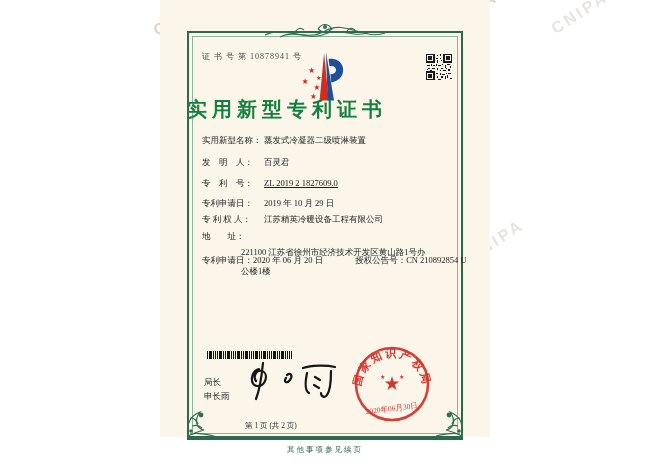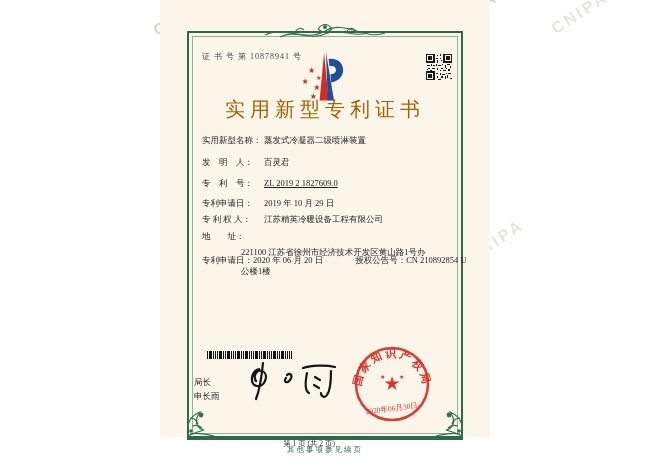--- a/index.html
+++ b/index.html
@@ -4,39 +4,39 @@
 <style>
   html,body{margin:0;padding:0;background:#ffffff;}
   .stage{position:relative;width:650px;height:467px;overflow:hidden;background:#ffffff;
          font-family:"Liberation Serif","DejaVu Serif",serif;}
   .page{position:absolute;left:160px;top:0;width:330px;height:437px;background:#fbf5ea;}
   .frame{position:absolute;left:27px;top:31px;width:276px;height:409px;
          border:2px solid #2c6a4b;border-bottom-width:4px;box-sizing:border-box;}
   .frame::before{content:"";position:absolute;left:3px;top:3px;right:3px;bottom:2px;
          border:1px solid #8fb39e;}
   .cert-no{position:absolute;left:42px;top:51px;font-size:8px;color:#4a4a4a;letter-spacing:1px;white-space:nowrap;}
-  .title{position:absolute;left:27px;top:96px;width:276px;text-align:center;
-         font-size:20px;font-weight:normal;color:#a16207;letter-spacing:5px;white-space:nowrap;}
+  .title{position:absolute;left:27px;top:96px;width:276px;text-align:left;
+         font-size:20px;font-weight:bold;color:#15803d;letter-spacing:5px;white-space:nowrap;}
   .row{position:absolute;left:42px;font-size:8.5px;color:#1d1d1d;white-space:nowrap;}
   .row .lab{display:inline-block;width:62px;}
   .row.addr{white-space:normal;width:254px;}
   .row.addr .val{display:inline-block;vertical-align:top;width:188px;white-space:normal;line-height:19px;margin-left:39px;}
   .row.two{display:flex;width:254px;}
   .row.two .pair2{margin-left:32px;}
   .paras{position:absolute;left:42px;top:272px;width:254px;font-size:8.5px;line-height:11.5px;
          color:#1d1d1d;text-align:justify;}
   .paras p{margin:0 0 4px 0;text-indent:2em;}
   .barcode{position:absolute;left:47px;top:351px;width:85px;height:8px;
      background:
        repeating-linear-gradient(90deg,#151515 0,#151515 1px,transparent 1px,transparent 2px),
        repeating-linear-gradient(90deg,transparent 0,transparent 3px,#151515 3px,#151515 5px,transparent 5px,transparent 9px);}
-  .signer{position:absolute;left:34px;top:375px;font-size:8.5px;color:#1d1d1d;line-height:14px;}
+  .signer{position:absolute;left:44px;top:375px;font-size:8.5px;color:#1d1d1d;line-height:14px;}
   .signature{position:absolute;left:83px;top:358px;}
   .seal{position:absolute;left:192px;top:344px;opacity:.92;}
-  .page-footer{position:absolute;left:85px;top:439px;width:90px;text-align:right;
+  .page-footer{position:absolute;left:85px;top:421px;width:90px;text-align:left;
          font-size:7.5px;color:#333;white-space:nowrap;}
   .cont-note{position:absolute;left:0;top:445px;width:330px;text-align:center;
          font-size:7.5px;color:#2f6b4e;letter-spacing:2px;}
   .wm{position:absolute;font-family:"Liberation Sans","DejaVu Sans",sans-serif;
       font-weight:bold;color:rgba(186,172,148,.5);font-size:16px;letter-spacing:3px;
       transform:rotate(-33deg);white-space:nowrap;pointer-events:none;}
   .wm.light{color:rgba(200,195,185,.45);}
   .wm-company{position:absolute;left:218px;top:178px;width:310px;text-align:center;
       font-size:58px;font-weight:bold;letter-spacing:6px;color:transparent;
       -webkit-text-stroke:1.2px rgba(160,152,138,.75);

